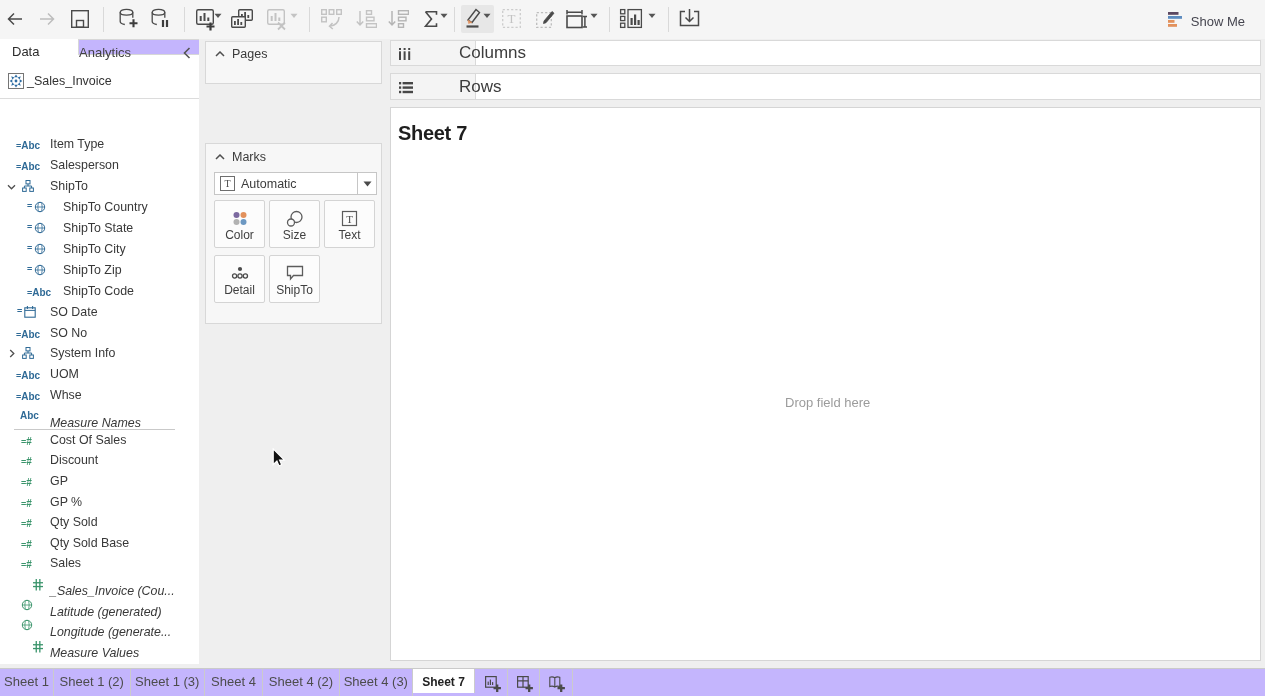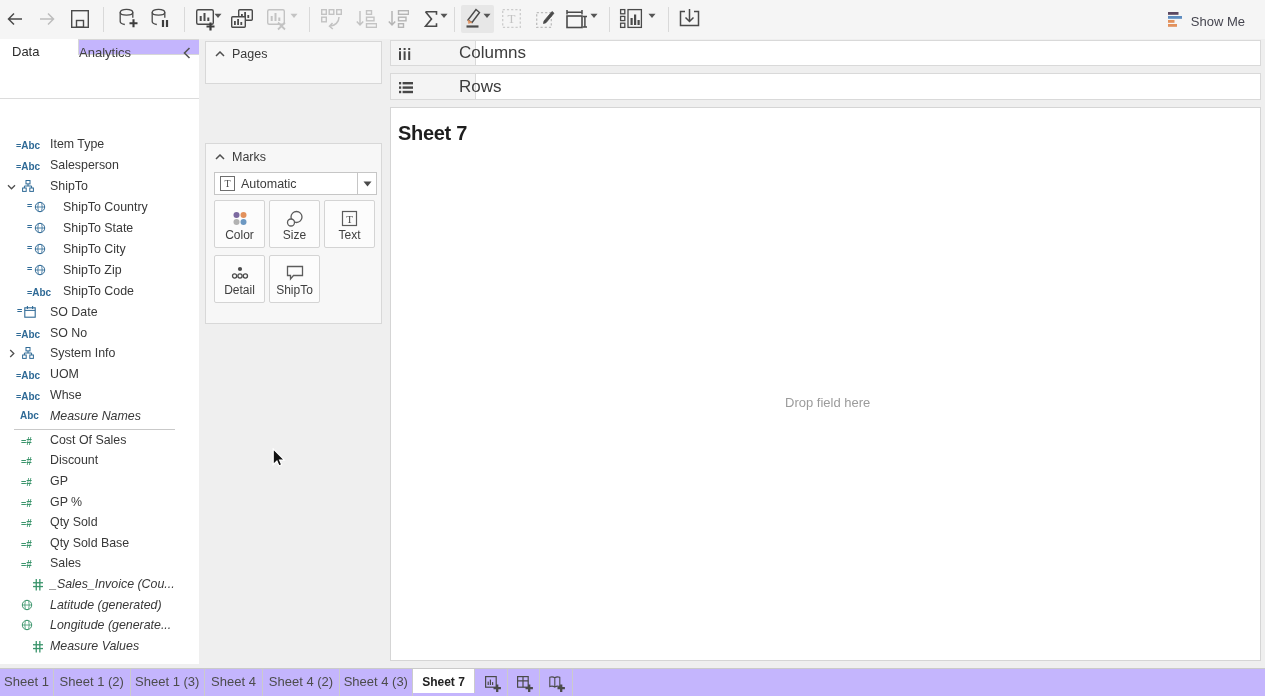--- a/index.html
+++ b/index.html
@@ -20,21 +20,21 @@
 #dsrow .dslabel { position:absolute; left:27px; top:8px; font-size:12.5px; color:#333; }
 #ddivider { position:absolute; left:0; top:59px; width:199px; height:1px; background:#dcdcdc; }
 #searchrow { position:absolute; left:0; top:60px; width:199px; height:34px; }
 #searchbox { position:absolute; left:9px; top:11px; width:158px; height:21px; border:1px solid #c9c9c9; background:#fff; }
 #searchbox .ph { position:absolute; left:28px; top:3px; font-size:12.5px; color:#7d7d7d; }
 .fieldlist { position:absolute; left:0; top:0; width:199px; }
 .frow { position:absolute; left:0; width:199px; height:21px; font-size:12.4px; color:#383838; }
 .frow .lbl { position:absolute; left:50px; top:3px; white-space:nowrap; }
 .frow .lbl2 { position:absolute; left:63px; top:3px; white-space:nowrap; }
 .frow .icn { position:absolute; top:3px; }
-.ital { font-style:italic; }
+.ital { font-style:italic;margin-top:7px; }
 .dim { color:#2f6a96; }
 .mea { color:#3a946b; }
 .ficon { font-size:10px; font-weight:bold; letter-spacing:0; }
 .feq { font-size:9px; font-weight:bold; }
 #mdivider { position:absolute; left:14px; top:389.5px; width:161px; height:1px; background:#c9c9c9; }
 
 
 #midpanel { position:absolute; left:199px; top:39px; width:191px; height:629px; background:#efefef; }
 .card { position:absolute; left:6px; width:177px; background:#f7f7f7; border:1px solid #d8d8d8; }
 .cardtitle { position:absolute; left:9px; top:6px; font-size:12.5px; color:#3a3a3a; }
@@ -241,20 +241,37 @@
   </div>
 </div>
 
 <div id="datapanel">
   <div id="dtabs">
     <div id="tab-analytics">Analytics</div>
     <div id="tab-data">Data</div>
     <svg class="abs" style="left:183px;top:8px" width="8" height="12" viewBox="0 0 8 12">
         <polyline points="6.5,1 1.5,6 6.5,11" fill="none" stroke="#555" stroke-width="1.6"></polyline>
       </svg>
+  </div>
+  <div id="dsrow">
+    <svg class="abs" style="left:8px;top:7px" width="16" height="16" viewBox="0 0 16 16">
+      <rect x="0.5" y="0.5" width="15" height="15" fill="#fff" stroke="#757575"></rect>
+      <g fill="#2f6da3">
+        <path d="M8 1.6 L9.8 4.3 L6.2 4.3 Z"></path>
+        <path d="M8 14.4 L9.8 11.7 L6.2 11.7 Z"></path>
+        <path d="M1.6 8 L4.3 6.2 L4.3 9.8 Z"></path>
+        <path d="M14.4 8 L11.7 6.2 L11.7 9.8 Z"></path>
+        <path d="M3.2 3.2 L6.4 4.4 L4.4 6.4 Z"></path>
+        <path d="M12.8 3.2 L11.6 6.4 L9.6 4.4 Z"></path>
+        <path d="M3.2 12.8 L4.4 9.6 L6.4 11.6 Z"></path>
+        <path d="M12.8 12.8 L9.6 11.6 L11.6 9.6 Z"></path>
+        <circle cx="8" cy="8" r="1.4"></circle>
+      </g>
+    </svg>
+    <span class="dslabel">_Sales_Invoice</span>
   </div>
   <div id="ddivider"></div>
   <div class="fieldlist" id="fl">
       <div class="frow" style="top:95px">
         <span class="icn dim" style="left:16px;top:4px"><span class="feq">=</span><span class="ficon">Abc</span></span>
         <span class="lbl">Item Type</span>
       </div>
       <div class="frow" style="top:116px">
         <span class="icn dim" style="left:16px;top:4px"><span class="feq">=</span><span class="ficon">Abc</span></span>
         <span class="lbl">Salesperson</span>

